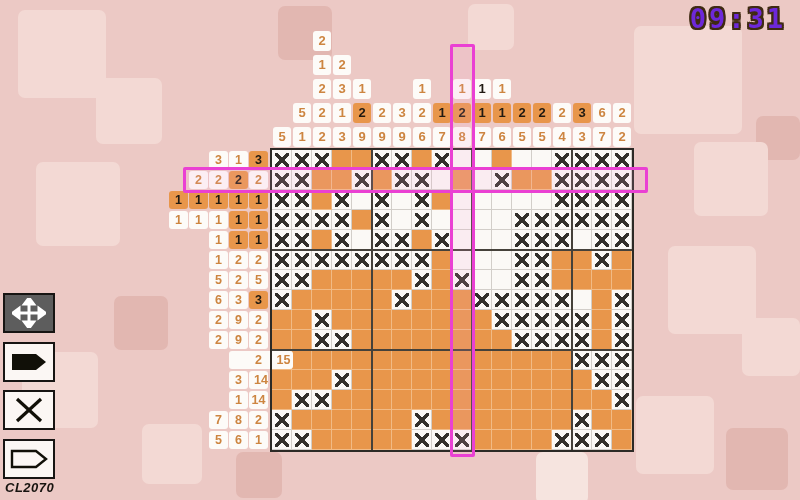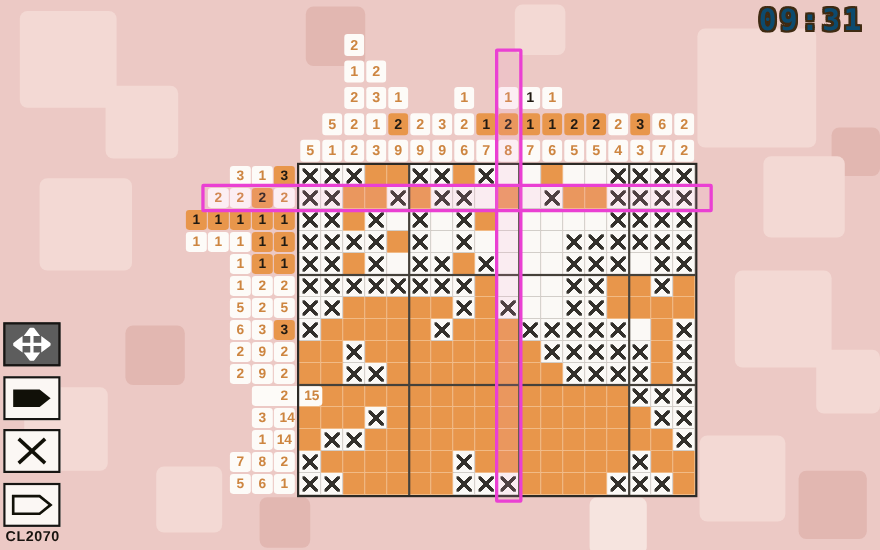--- a/index.html
+++ b/index.html
@@ -10,39 +10,39 @@
   
   .sq{position:absolute;border-radius:7px;}
   .sq.l{background:#f3d9d4;}
   .sq.d{background:#e2b7b1;}
   .sq.w{background:#f6e4df;}
 
   
   #timer{
     position:absolute;top:3px;right:14px;z-index:30;
     font-family:"DejaVu Sans Mono",monospace;font-weight:bold;font-size:27px;
-    color:#0c4a6e;letter-spacing:3px;
+    color:#6d28d9;letter-spacing:3px;
     text-shadow:2px 2px 0 #3f2a12,-2px -2px 0 #3f2a12,2px -2px 0 #3f2a12,-2px 2px 0 #3f2a12,2px 0 0 #3f2a12,-2px 0 0 #3f2a12,0 2px 0 #3f2a12,0 -2px 0 #3f2a12;
     text-align:right;
   }
 
   
   .tbtn{
     position:absolute;left:3px;width:52px;height:40px;z-index:30;
     background:#fbf7f4;border:2px solid #171513;box-sizing:border-box;
     display:flex;align-items:center;justify-content:center;padding:0;cursor:pointer;
   }
   .tbtn.dark{background:#5d5d5d;}
   #btn-move{top:293px;}
   #btn-fill{top:342px;}
   #btn-cross{top:390px;}
   #btn-empty{top:439px;}
   #level-code{
     position:absolute;left:5px;top:480px;z-index:30;
-    font-weight:bold;font-size:13px;color:#17130f;letter-spacing:0.5px;
+    font-weight:bold;font-size:13px;color:#17130f;letter-spacing:0.5px;font-style:italic;
   }
 
   
   #grid{
     position:absolute;left:272px;top:150px;width:360px;height:300px;z-index:10;
     display:grid;grid-template-columns:repeat(18,20px);grid-template-rows:repeat(15,20px);
   }
   .cell{position:relative;width:20px;height:20px;box-sizing:border-box;}
   .cell.e,.cell.x{background:#fbf9f6;box-shadow:inset -1px -1px 0 rgba(115,105,95,.30);}
   .cell.o{background:#e8964b;box-shadow:inset -1px -1px 0 rgba(255,245,230,.38);}

